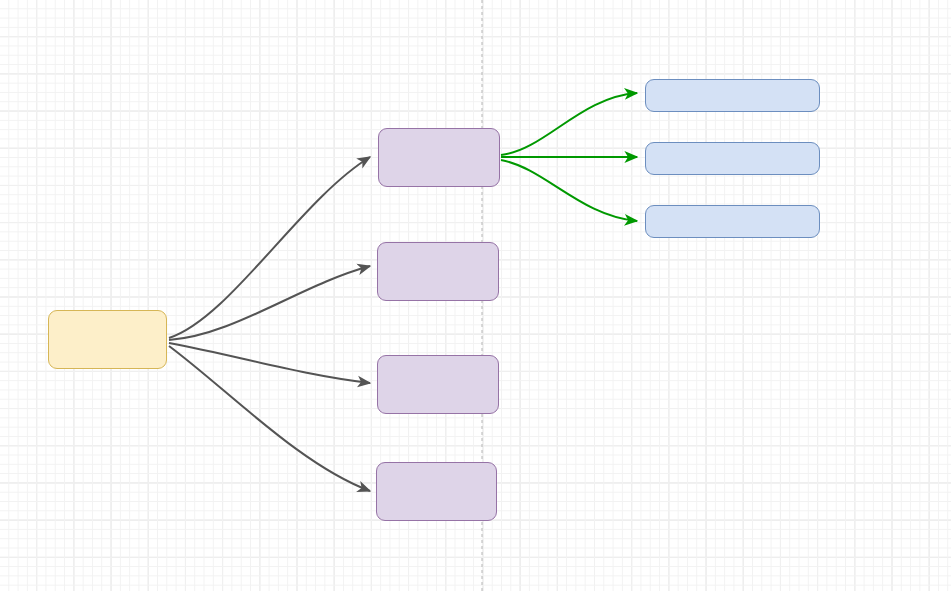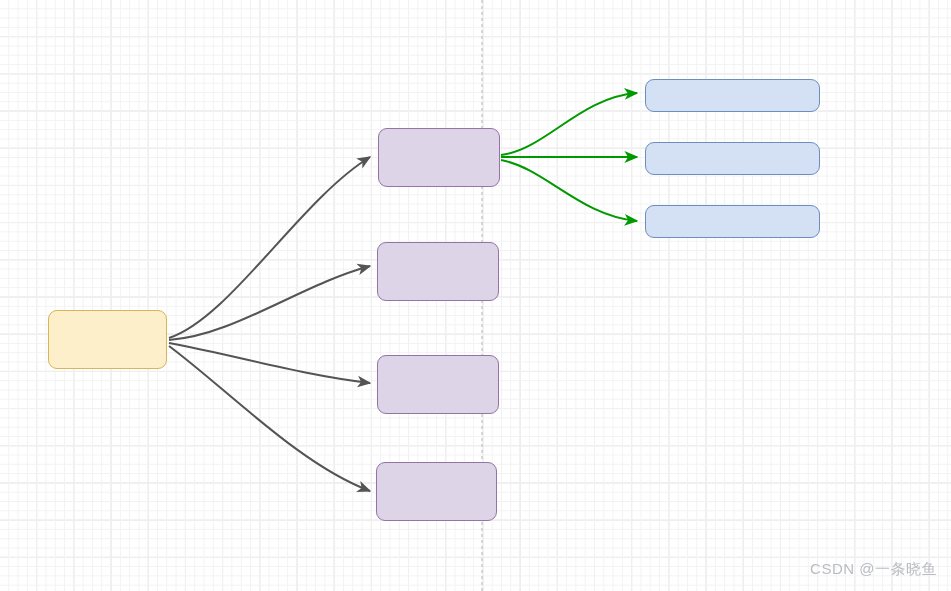--- a/index.html
+++ b/index.html
@@ -115,15 +115,14 @@
   <div class="node node-out" style="left:645px; top:79px; width:175px; height:33px;">
     <span></span>
   </div>
   <div class="node node-out" style="left:645px; top:142px; width:175px; height:33px;">
     <span></span>
   </div>
   <div class="node node-out" style="left:645px; top:205px; width:175px; height:33px;">
     <span></span>
   </div>
 
-  <div id="watermark">CSDN @一条晓鱼</div>
 
 </div>
 
 </body></html>

